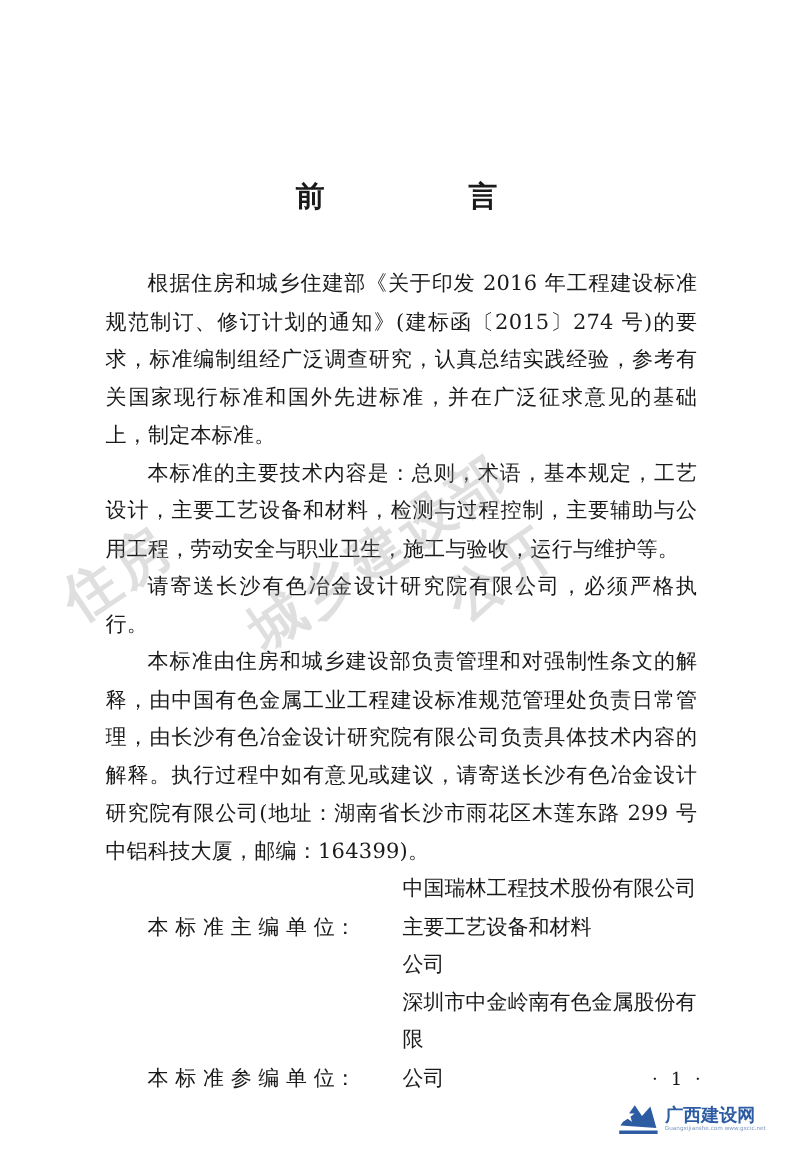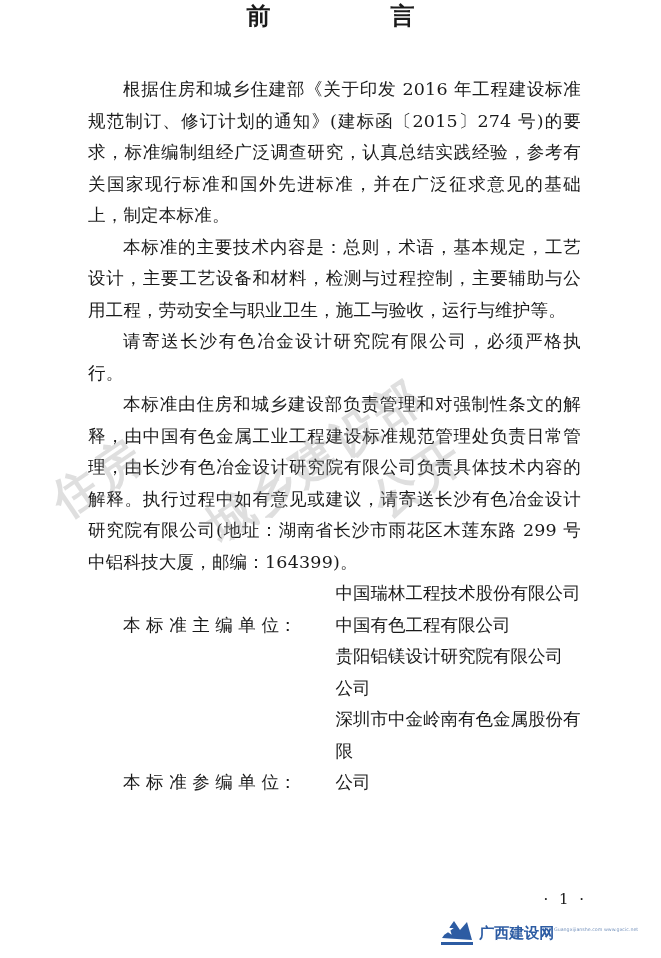--- a/index.html
+++ b/index.html
@@ -64,20 +64,21 @@
   .content {
     position: relative;
     z-index: 2;
     padding: 0;
   }
   .doc-title {
     text-align: center;
     font-size: 24px;
     font-weight: bold;
     letter-spacing: 24px;
+    padding-top: 148px;
     padding-left: 24px;
     margin: 0 0 42px 0;
     font-family: "DejaVu Serif", "Liberation Serif", serif;
   }
   .body-block {
     margin: 0 80px 0 88px;
   }
   p.para {
     font-size: 17.5px;
     line-height: 31.5px;
@@ -128,21 +129,21 @@
     opacity: 0.92;
   }
   .logo-mark {
     width: 34px;
     height: 30px;
     position: relative;
     margin-right: 5px;
   }
   .logo-text-wrap {
     display: flex;
-    flex-direction: row;
+    flex-direction: column;
     justify-content: center;
   }
   .logo-cn {
     font-family: "DejaVu Sans", "Liberation Sans", sans-serif;
     font-size: 15px;
     color: #1c4f9c;
     font-weight: bold;
     letter-spacing: 0px;
     line-height: 16px;
   }
@@ -175,28 +176,27 @@
 
       <p class="para">根据住房和城乡住建部《关于印发 2016 年工程建设标准规范制订、修订计划的通知》(建标函〔2015〕274 号)的要求，标准编制组经广泛调查研究，认真总结实践经验，参考有关国家现行标准和国外先进标准，并在广泛征求意见的基础上，制定本标准。</p>
       <p class="para">本标准的主要技术内容是：总则，术语，基本规定，工艺设计，主要工艺设备和材料，检测与过程控制，主要辅助与公用工程，劳动安全与职业卫生，施工与验收，运行与维护等。</p>
       <p class="para">请寄送长沙有色冶金设计研究院有限公司，必须严格执行。</p>
       <p class="para">本标准由住房和城乡建设部负责管理和对强制性条文的解释，由中国有色金属工业工程建设标准规范管理处负责日常管理，由长沙有色冶金设计研究院有限公司负责具体技术内容的解释。执行过程中如有意见或建议，请寄送长沙有色冶金设计研究院有限公司(地址：湖南省长沙市雨花区木莲东路 299 号中铝科技大厦，邮编：164399)。</p>
 
       <div class="unit-row">
         <div class="unit-label">本 标 准 主 编 单 位：</div>
         <div class="unit-values">
           <div>中国瑞林工程技术股份有限公司</div>
-          <div>中国有色工程有限公司</div>
+          <div>主要工艺设备和材料</div>
         </div>
       </div>
 
       <div class="unit-row">
         <div class="unit-label">本 标 准 参 编 单 位：</div>
         <div class="unit-values">
-          <div>贵阳铝镁设计研究院有限公司</div>
           <div>公司</div>
           <div>深圳市中金岭南有色金属股份有限</div>
           <div>公司</div>
         </div>
       </div>
 
     </div>
   </div>
 
   <div class="page-number">· 1 ·</div>

